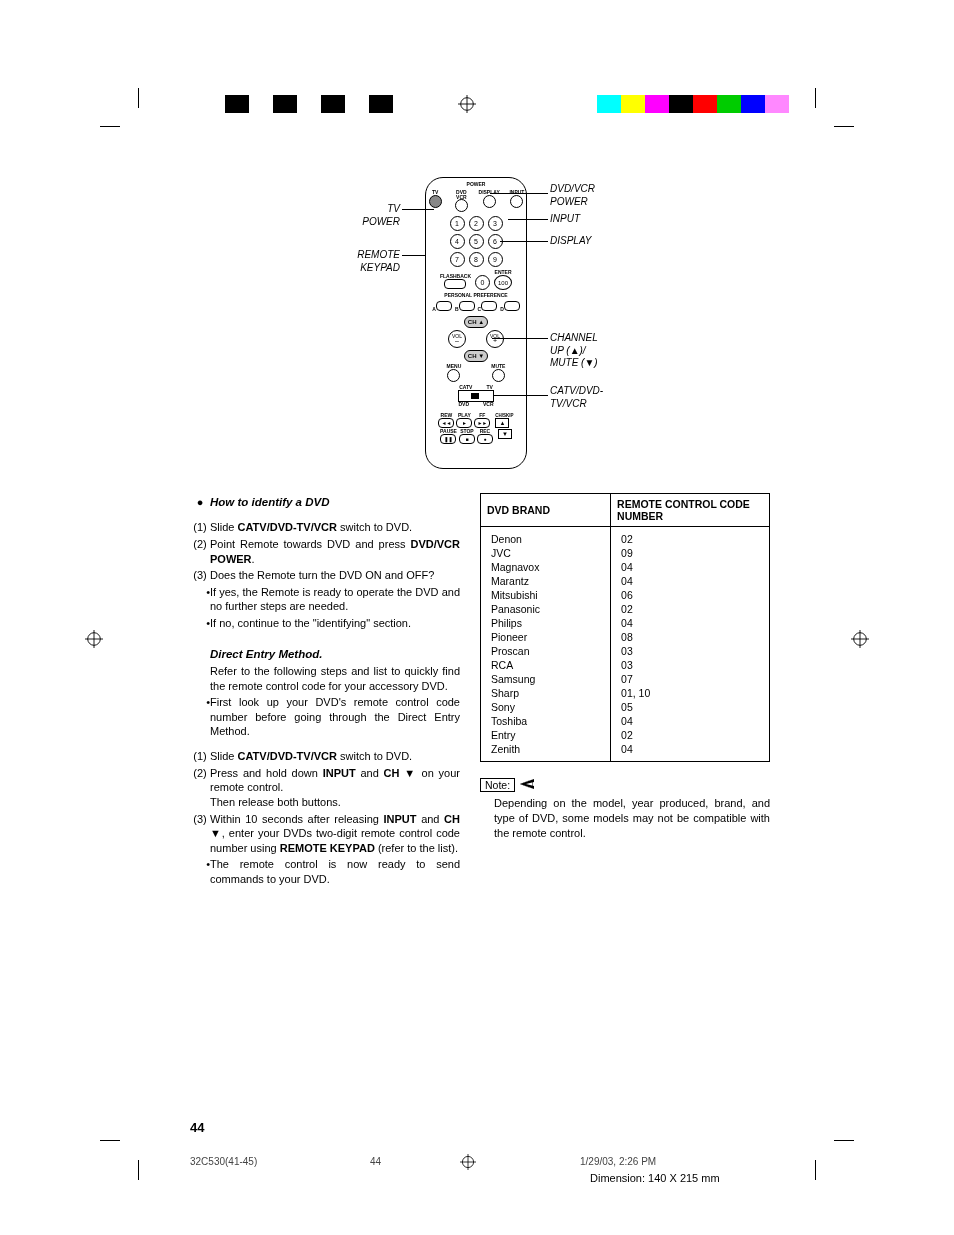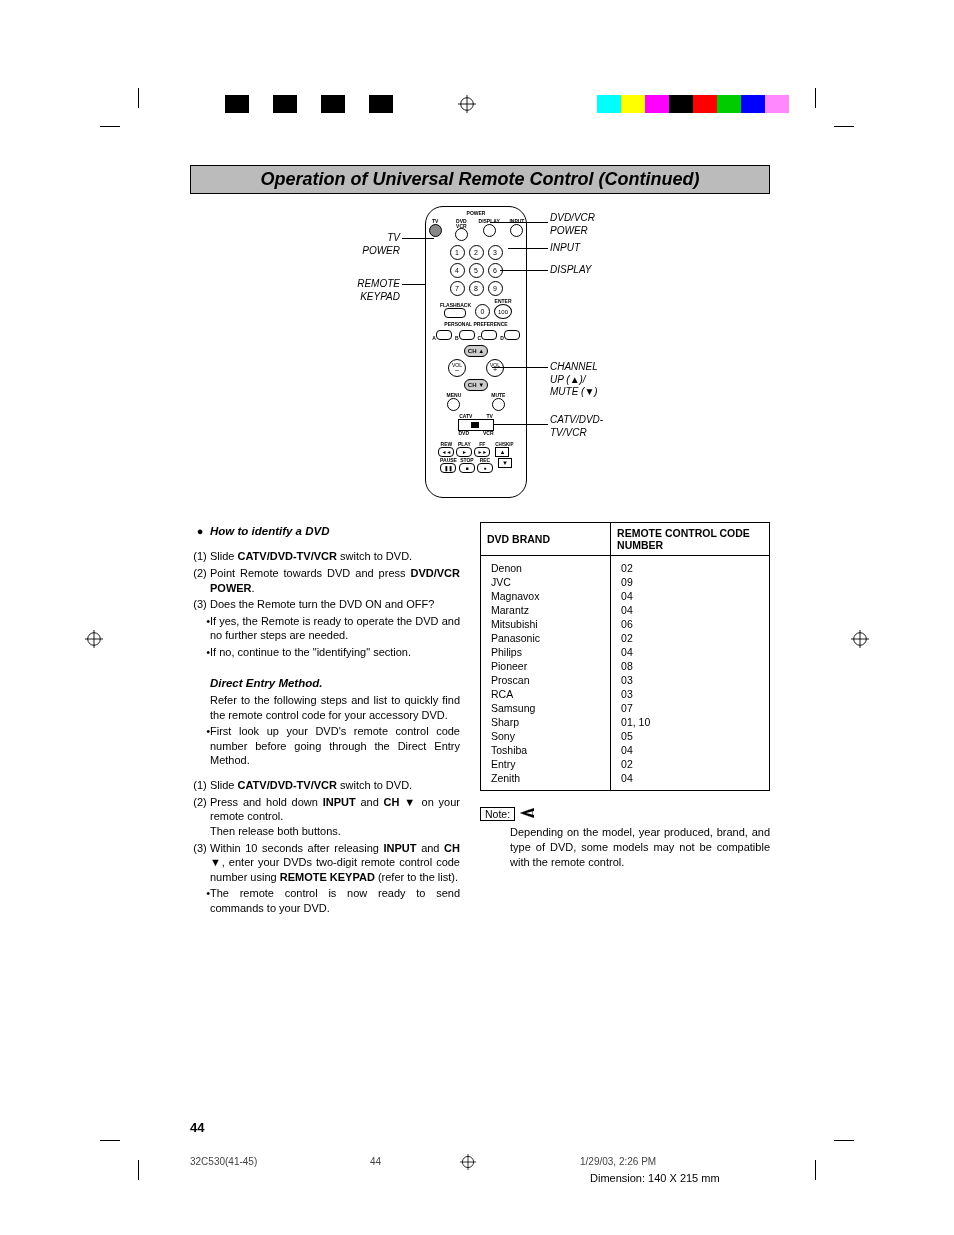--- a/index.html
+++ b/index.html
@@ -130,23 +130,20 @@
       <div class="mg"></div>
       <div class="bk"></div>
     <div class="rd"></div>
       <div class="gr"></div>
       <div class="bl"></div>
       <div class="pk"></div>
   </div>
 </div>
 
 <div class="page">
-  <div class="title-bar">
-    <span>Operation of Universal Remote Control (Continued)</span>
-  </div>
 
   <div class="diagram-area">
     <div class="remote">
       <div class="lbl" style="margin-top:4px;">POWER</div>
       <div class="row" style="gap:8px;">
         <div style="width:22px;"><div class="lbl">TV</div><div class="circ" style="width:11px;height:11px;margin:0 auto;background:#888;"></div></div>
         <div style="width:22px;"><div class="lbl" style="line-height:0.9;">DVD
 VCR</div><div class="circ" style="width:11px;height:11px;margin:0 auto;"></div></div>
         <div style="width:22px;"><div class="lbl">DISPLAY</div><div class="circ" style="width:11px;height:11px;margin:0 auto;"></div></div>
         <div style="width:22px;"><div class="lbl">INPUT</div><div class="circ" style="width:11px;height:11px;margin:0 auto;"></div></div>
@@ -382,21 +379,21 @@
         <span class="note-box"><span>Note:</span></span>
         <span class="note-arrow">
           <svg width="18" height="10" viewBox="0 0 18 10">
               <path d="M0 5 L12 0 L12 3 L12 7 L12 10 Z" fill="none"></path>
               <path d="M0 5 L10 1 L10 4 L10 6 L10 9 Z" fill="#000" transform="translate(0,0)"></path>
               <polygon points="2,5 12,1 12,9" fill="none" stroke="#000"></polygon>
               <polygon points="0,5 12,0 12,10" fill="#fff" stroke="#000" stroke-width="0"></polygon>
               <polygon points="0,5 14,0 14,3 6,5 14,7 14,10" fill="#000"></polygon>
             </svg>
         </span>
-        <div style="margin-left:30px; margin-top:4px; text-align:justify; line-height:1.35;">Depending on the model, year produced, brand, and type of DVD, some models may not be compatible with the remote control.</div>
+        <div style="margin-left:14px; margin-top:4px; text-align:justify; line-height:1.35;">Depending on the model, year produced, brand, and type of DVD, some models may not be compatible with the remote control.</div>
       </div>
     </div>
   </div>
 </div>
 
 <div class="page-num">44</div>
 
 <div style="position:absolute; left:85px; top:630px;">
   <svg width="18" height="18" viewBox="0 0 20 20">
       <circle cx="10" cy="10" r="7" fill="none" stroke="#000"></circle>

